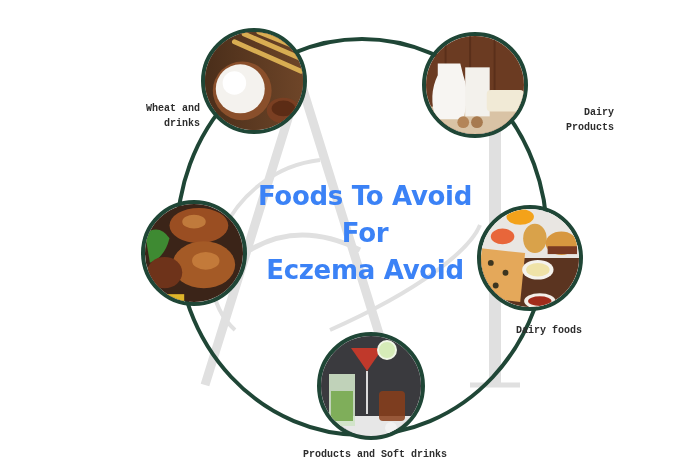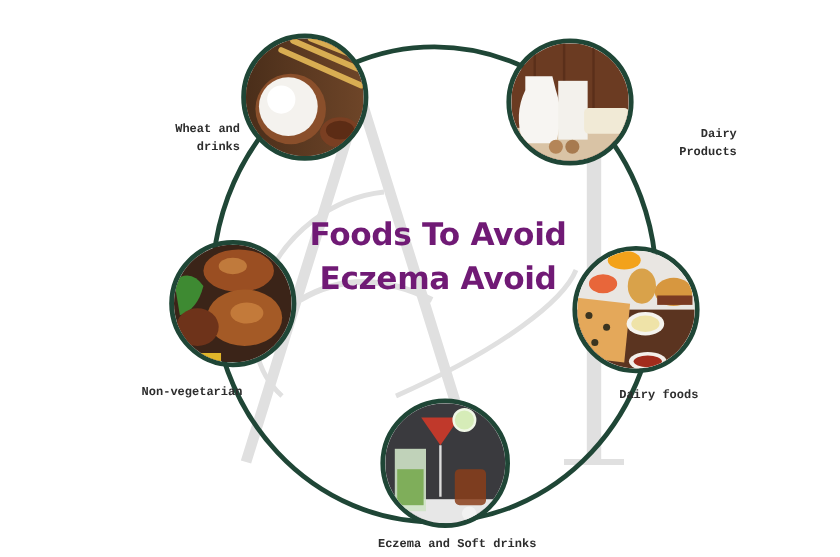--- a/index.html
+++ b/index.html
@@ -1,21 +1,21 @@
 <!DOCTYPE html>
 <html><head>
 <meta charset="utf-8">
 <style>
   html, body { margin:0; padding:0; background:#ffffff; }
   body { width:700px; height:464px; position:relative; overflow:hidden;
          font-family:"DejaVu Sans","Liberation Sans",sans-serif; }
   .stage { position:absolute; left:0; top:0; width:700px; height:464px; }
   svg.bg { position:absolute; left:0; top:0; }
   .title { position:absolute; left:230px; top:178px; width:270px; text-align:center;
-           color:#701a75; font-weight:bold; font-size:26px; line-height:37px; letter-spacing:-0.3px; }
+           color:#3b82f6; font-weight:bold; font-size:26px; line-height:37px; letter-spacing:-0.3px; }
   .title div { white-space:nowrap; }
   .label { position:absolute; color:#2d2d2d; font-weight:bold; font-size:10px; line-height:15px;
            text-align:right; white-space:nowrap;font-family:Liberation Mono, monospace; }
   .photo { position:absolute; border-radius:50%; border:4px solid #1f4636; overflow:hidden; box-sizing:border-box; }
   .photo svg { display:block; width:100%; height:100%; }
 </style>
 </head>
 <body>
 
 <div class="stage">
@@ -27,20 +27,21 @@
       <path d="M235 330 C180 280 230 170 320 160" stroke-width="4"></path>
       <path d="M495 80 L495 385" stroke-width="12"></path>
       <path d="M475 80 L515 80 M470 385 L520 385" stroke-width="5"></path>
       <path d="M330 330 C420 290 470 250 480 225" stroke-width="4"></path>
     </g>
     <ellipse cx="362" cy="237" rx="185" ry="198" fill="none" stroke="#1f4636" stroke-width="4"></ellipse>
   </svg>
 
   <div class="title">
     <div>Foods To Avoid</div>
+    <div>For</div>
     <div>Eczema Avoid</div>
   </div>
 
   <div class="photo" style="left:201px;top:28px;width:106px;height:106px;">
     <svg viewBox="0 0 100 100">
       <rect width="100" height="100" fill="#5a3a22"></rect>
       <rect x="0" y="0" width="100" height="100" fill="url(#woodW)"></rect>
       <defs>
           <linearGradient id="woodW" x1="0" x2="1">
             <stop offset="0" stop-color="#4a2e1a"></stop>
@@ -90,23 +91,20 @@
       <rect width="100" height="100" fill="#3b2418"></rect>
       <path d="M0 30 Q15 20 25 35 Q20 55 5 60 Z" fill="#3e8a32"></path>
       <ellipse cx="55" cy="22" rx="30" ry="18" fill="#9a4e22"></ellipse>
       <ellipse cx="60" cy="62" rx="32" ry="24" fill="#a45a26"></ellipse>
       <ellipse cx="20" cy="70" rx="18" ry="16" fill="#6e331a"></ellipse>
       <ellipse cx="62" cy="58" rx="14" ry="9" fill="#c37a3a"></ellipse>
       <ellipse cx="50" cy="18" rx="12" ry="7" fill="#c07a3c"></ellipse>
       <rect x="20" y="92" width="20" height="8" fill="#e0b52a"></rect>
     </svg>
   </div>
-  <div class="label" style="left:98px;top:320px;width:104px;">
-    <div>Non-vegetarian</div>
-  </div>
 
   <div class="photo" style="left:477px;top:205px;width:106px;height:106px;">
     <svg viewBox="0 0 100 100">
       <rect width="100" height="100" fill="#e9e6e2"></rect>
       <rect x="0" y="50" width="100" height="50" fill="#5b3420"></rect>
       <path d="M0 40 L45 45 L40 95 L0 90 Z" fill="#e4a85a"></path>
       <circle cx="10" cy="55" r="3" fill="#3c3520"></circle>
         <circle cx="25" cy="65" r="3" fill="#3c3520"></circle>
         <circle cx="15" cy="78" r="3" fill="#3c3520"></circle>
       <ellipse cx="40" cy="8" rx="14" ry="8" fill="#f3a21a"></ellipse>
@@ -131,16 +129,16 @@
       <rect x="8" y="38" width="26" height="52" fill="#cfe3c7" opacity="0.9"></rect>
       <rect x="10" y="55" width="22" height="30" fill="#7fae5a"></rect>
       <path d="M30 12 L62 12 L46 35 Z" fill="#c0392b"></path>
       <line x1="46" y1="35" x2="46" y2="78" stroke="#dcdcdc" stroke-width="2"></line>
       <circle cx="66" cy="14" r="9" fill="#d6ecb8" stroke="#f0f7e6" stroke-width="2"></circle>
       <rect x="58" y="55" width="26" height="30" rx="4" fill="#8a3e1a" opacity="0.85"></rect>
       <circle cx="70" cy="92" r="6" fill="#f2f2f2"></circle>
     </svg>
   </div>
   <div class="label" style="left:295px;top:447px;width:152px;">
-    <div>Eczema and Soft drinks</div>
+    <div>Products and Soft drinks</div>
   </div>
 
 </div>
 
 </body></html>

